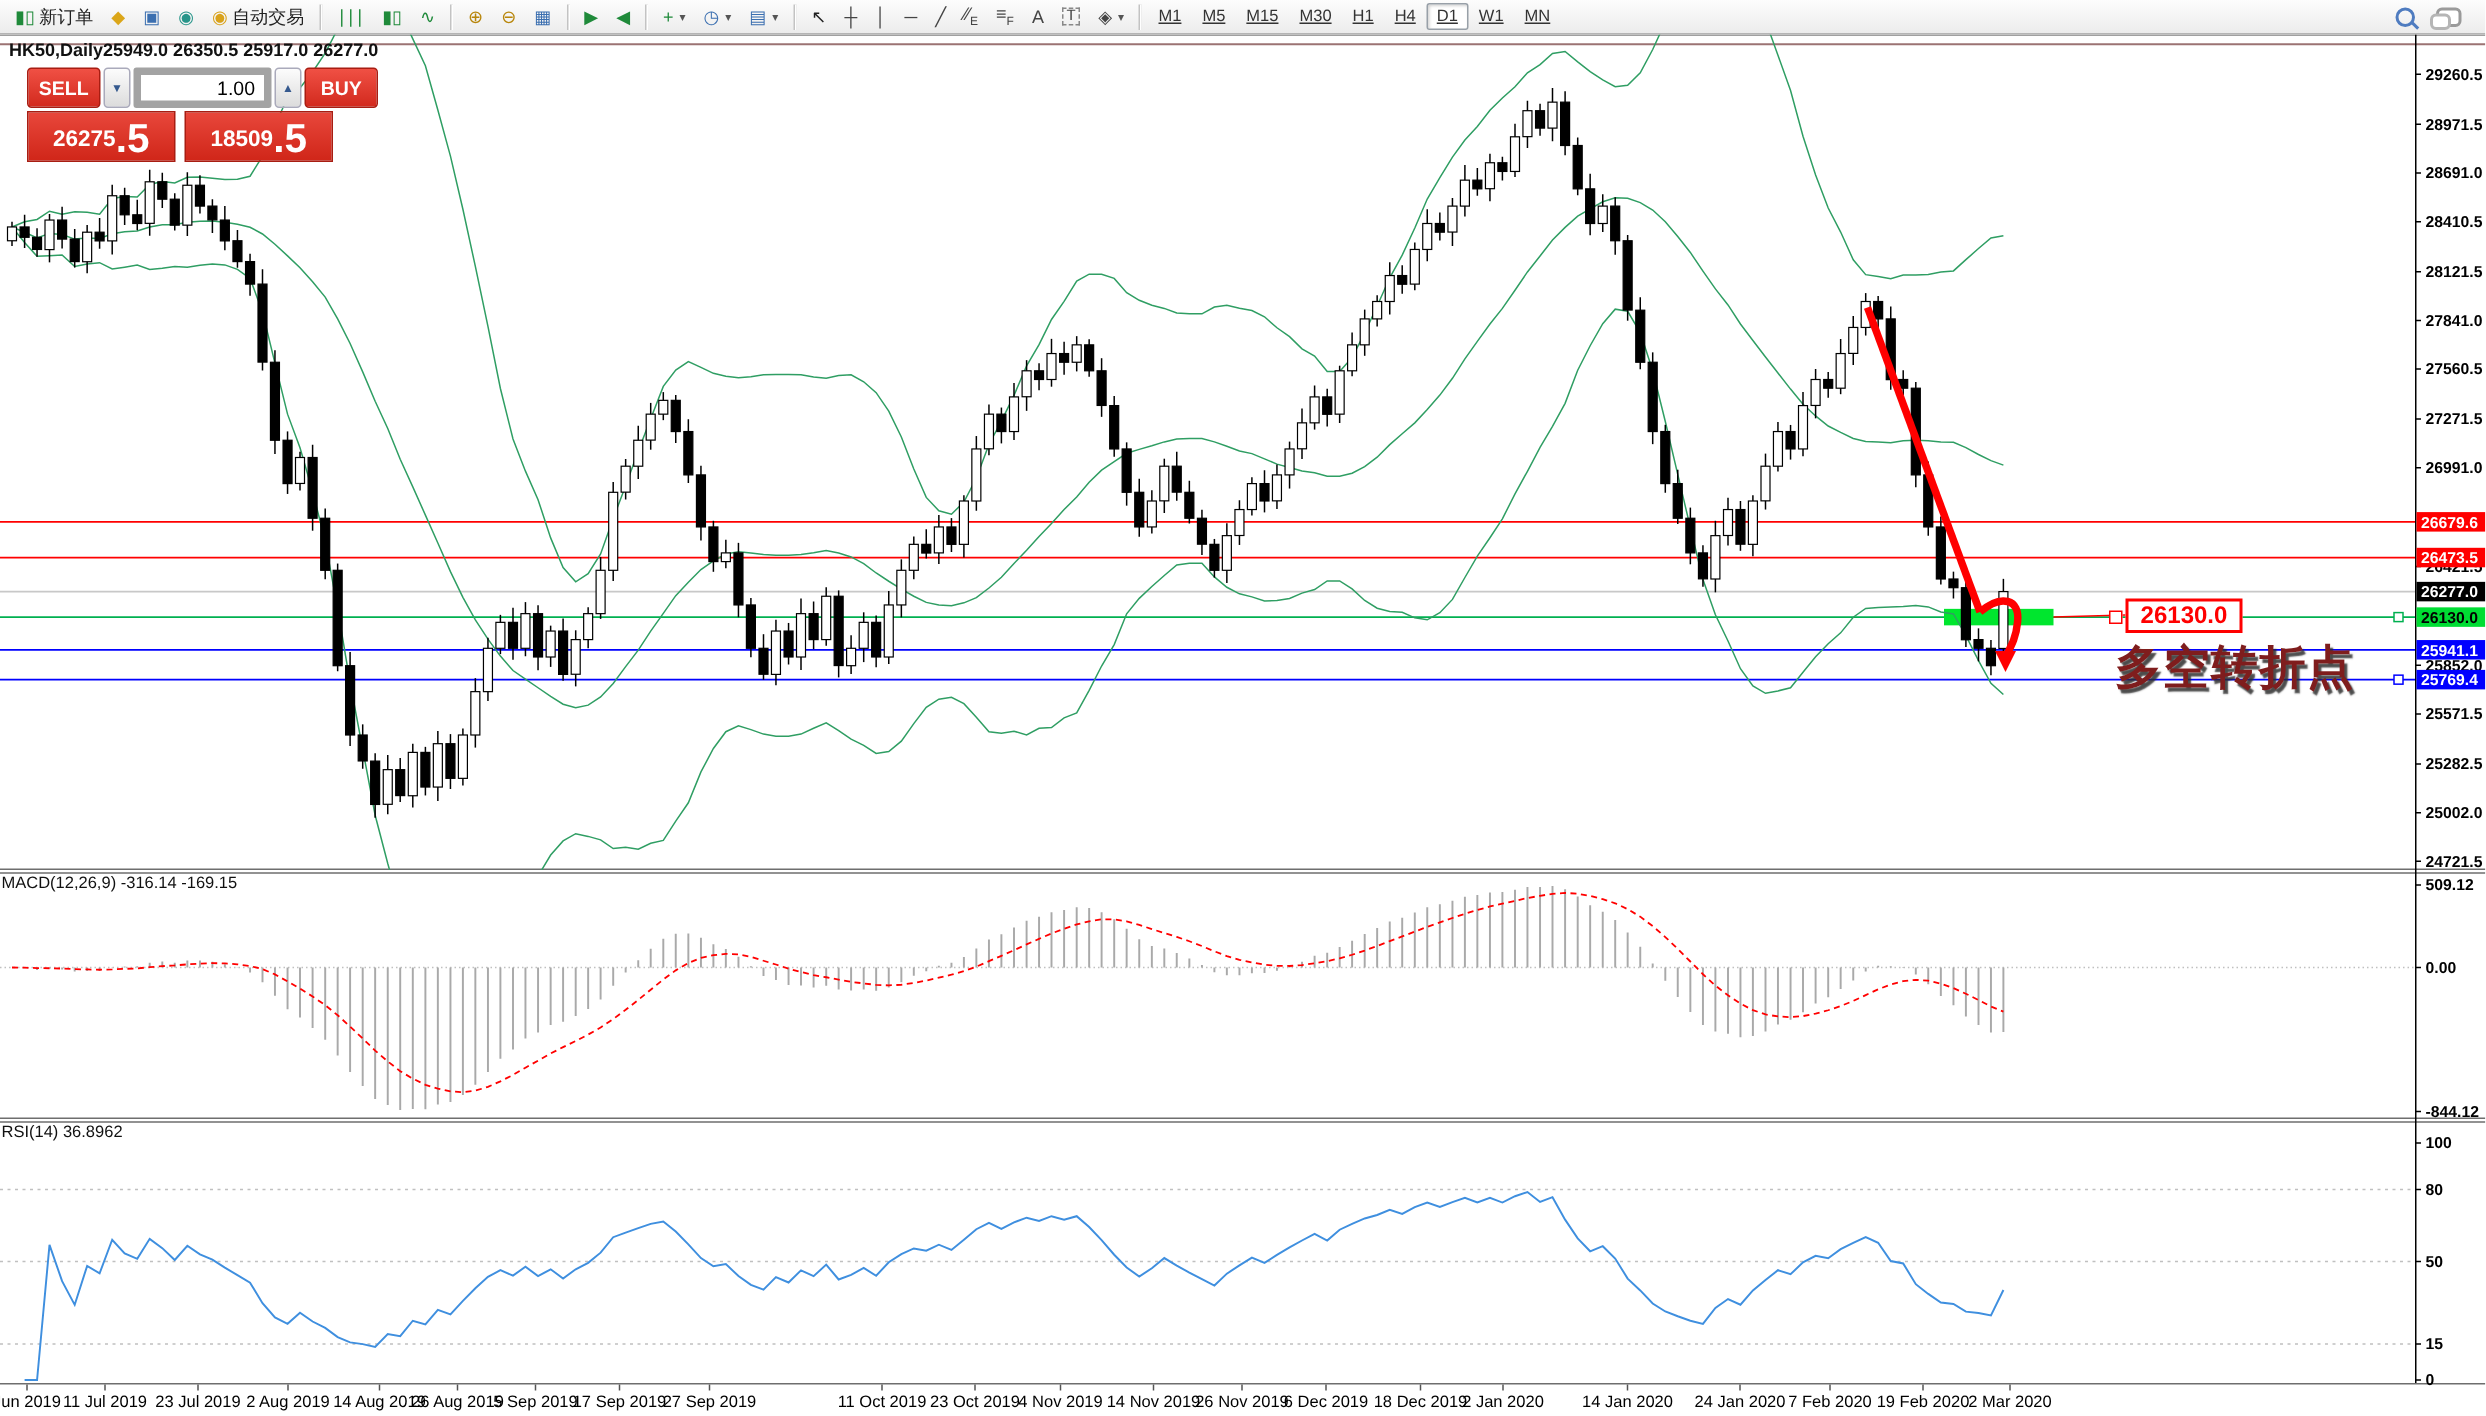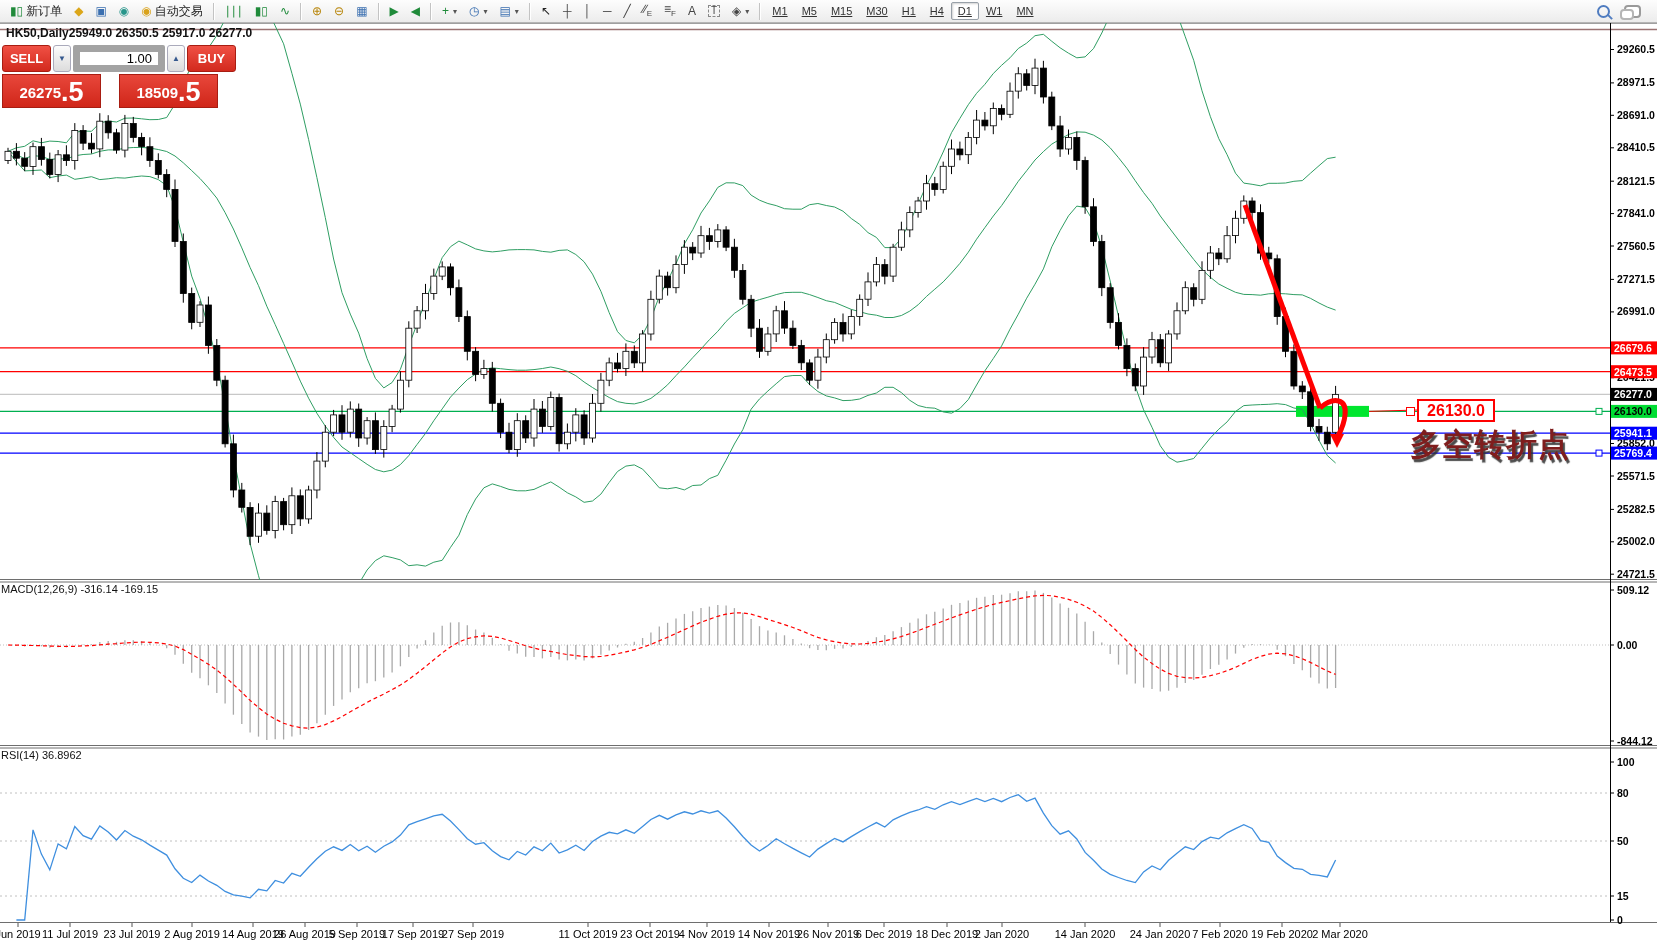--- a/index.html
+++ b/index.html
@@ -25,29 +25,29 @@
                          transform:rotate(45deg);right:-5px;bottom:-2px;}
   .icon-chat{width:13px;height:9px;border:2px solid #9a9a9a;border-radius:4px;position:relative;display:inline-block;background:#fff;}
   .icon-chat::before{content:"";position:absolute;left:-6px;top:2px;width:10px;height:7px;border:2px solid #b5b5b5;border-radius:4px;background:#fff;}
   
   .chart-title{position:absolute;left:6px;top:26px;z-index:4;font-size:12px;font-weight:bold;color:#111;}
   .chart-title .q{font-weight:bold;margin-left:0;}
   .pane-label{position:absolute;left:1px;z-index:4;font-size:11px;color:#111;}
   .pane-label.macd{top:583px;}
   .pane-label.rsi{top:749px;}
   
-  .trade-panel{position:absolute;left:2px;top:45px;z-index:6;width:234px;}
+  .trade-panel{position:absolute;left:18px;top:45px;z-index:6;width:234px;}
   .tp-row{display:flex;gap:2px;height:27px;}
   .tp-btn{flex:0 0 47px;background:linear-gradient(#f05044,#d22a1e);border:1px solid #a81d12;border-radius:3px;
           color:#fff;font-size:13px;font-weight:bold;display:flex;align-items:center;justify-content:center;}
   .tp-spin{flex:0 0 16px;background:linear-gradient(#fcfcfc,#dcdcdc);border:1px solid #aab;border-radius:3px;
            color:#35598e;font-size:8px;display:flex;align-items:center;justify-content:center;}
-  .tp-vol{flex:1;border:7px solid #a3a3a3;border-radius:2px;font-size:13px;text-align:right;padding-right:6px;
+  .tp-vol{flex:1;border:5px solid #a3a3a3;border-radius:2px;font-size:13px;text-align:right;padding-right:6px;
           font-family:"Liberation Sans",sans-serif;min-width:0;}
-  .tp-prices{display:flex;gap:18px;margin-top:2px;text-align:right;}
+  .tp-prices{display:flex;gap:6px;margin-top:2px;text-align:right;}
   .tp-price{width:99px;height:34px;background:linear-gradient(#e8473b,#d02619);border:1px solid #a81d12;
             color:#fff;display:flex;align-items:baseline;justify-content:center;padding-top:2px;box-sizing:border-box;}
   .tp-price .pm{font-size:15px;font-weight:bold;align-self:center;}
   .tp-price .pb{font-size:27px;font-weight:bold;line-height:1;align-self:center;}
   
   .price-ann{position:absolute;left:1417px;top:399px;z-index:4;width:74px;height:19px;background:#fff;
              border:2px solid #f00;color:#f00;font-size:16px;font-weight:bold;text-align:center;line-height:19px;}
   .ann-handle{position:absolute;left:1406px;top:407px;z-index:4;width:7px;height:7px;background:#fff;border:1px solid #f00;}
   .cn-text{position:absolute;left:1410px;top:424px;z-index:4;font-size:31px;font-weight:bold;color:#7f1d1d;
            letter-spacing:1px;text-shadow:2px 3px 1px rgba(45,45,45,.85);white-space:nowrap;}

